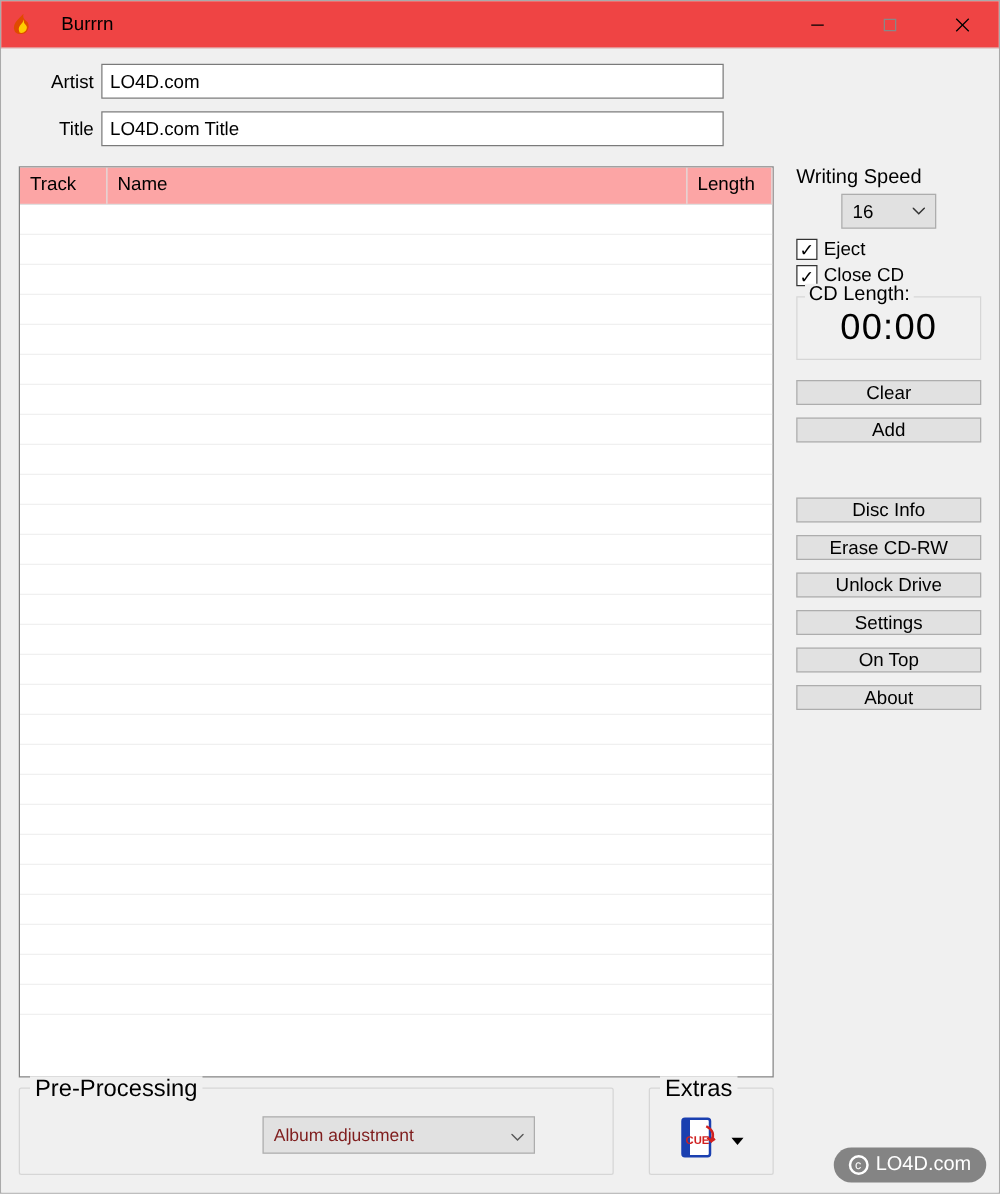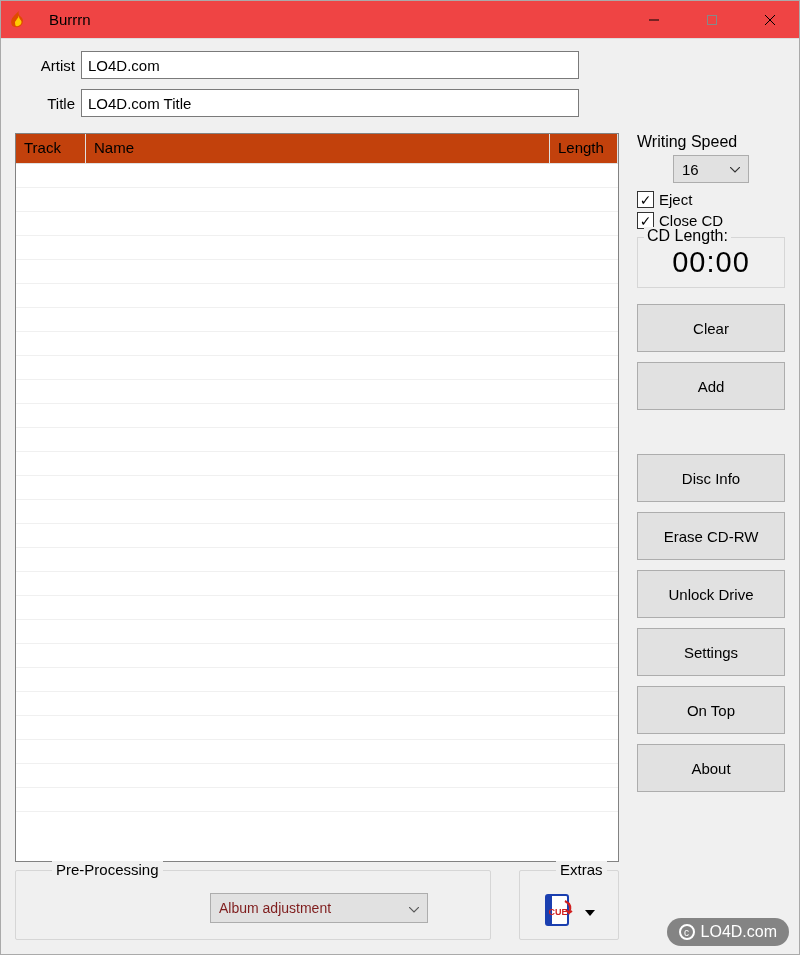--- a/index.html
+++ b/index.html
@@ -93,21 +93,21 @@
     flex: 1;
     border: 1px solid #828282;
     background: #fff;
     display: flex;
     flex-direction: column;
     overflow: hidden;
   }
   .thead {
     display: flex;
     height: 30px;
-    background: #c2410c;
+    background: #fca5a5;
     border-bottom: 1px solid #e0e0e0;
   }
   .thead .th {
     border-right: 1px solid #e0e0e0;
     padding: 5px 8px;
     font-size: 15px;
   }
   .th-track { width: 70px; }
   .th-name { flex: 1; }
   .th-length { width: 68px; border-right: none; }
@@ -133,22 +133,21 @@
     flex: 1;
     min-height: 70px;
   }
   .group.extras { flex: 0 0 100px; padding: 22px 6px 4px 6px; }
   .group .grouplabel {
     position: absolute;
     top: -10px;
     left: 8px;
     background: #f0f0f0;
     padding: 0 4px;
-    font-size: 15px;
-    margin-left: 28px;
+    font-size: 19px;
   }
   .dropdown {
     height: 30px;
     border: 1px solid #adadad;
     background: #e1e1e1;
     display: flex;
     align-items: center;
     padding: 0 8px;
     color: #7f1d1d;
     width: 218px;
@@ -220,21 +219,21 @@
     padding: 0 3px;
     font-size: 16px;
   }
   .cdlength .value {
     font-size: 29px;
     text-align: center;
     margin-top: 6px;
     letter-spacing: 1px;
   }
   .btn {
-    height: 48px;
+    height: 20px;
     border: 1px solid #adadad;
     background: #e1e1e1;
     font-size: 15px;
     font-family: inherit;
     cursor: pointer;
     margin-top: 10px;
   }
   .btn.first { margin-top: 16px; }
   .btn.gap { margin-top: 44px; }
   .watermark {

